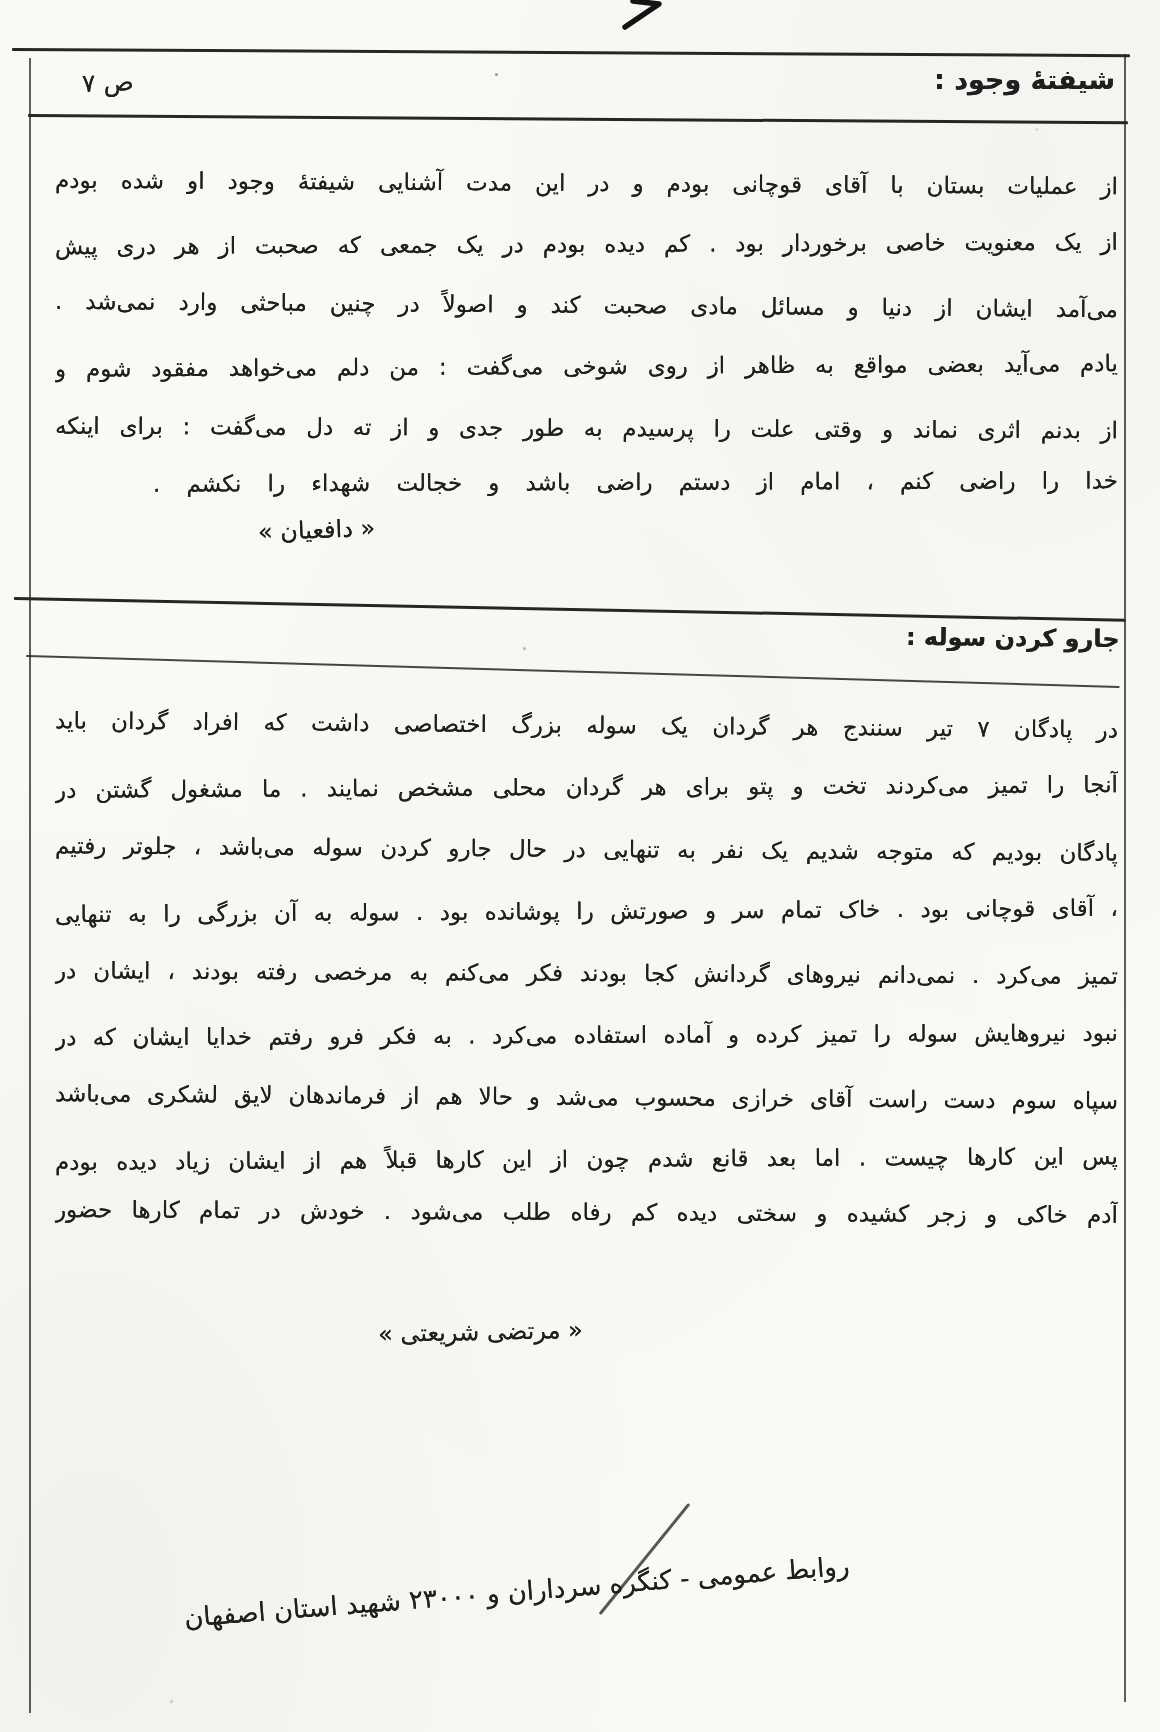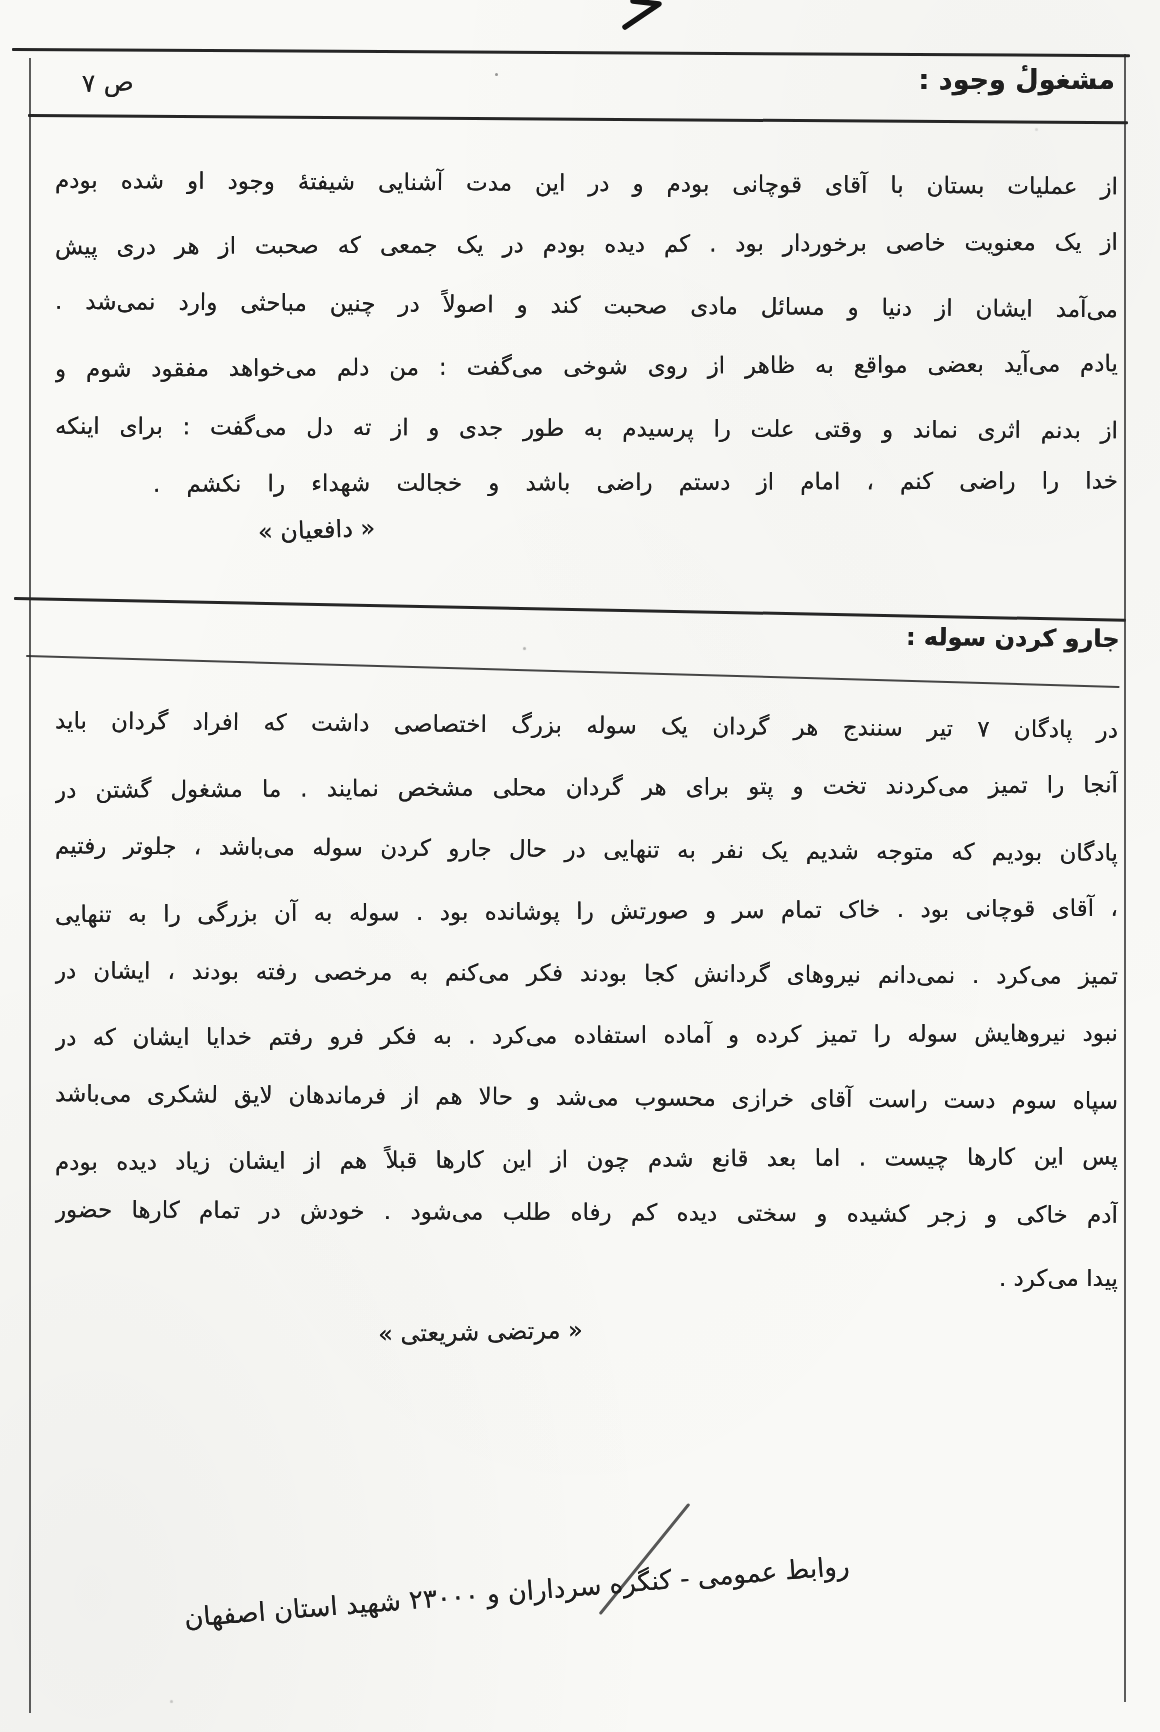--- a/index.html
+++ b/index.html
@@ -82,21 +82,21 @@
 
   <svg class="ink-mark" width="70" height="30" viewBox="0 0 70 30">
     <path d="M38,1 L64,4 L30,27" fill="none" stroke="#141414" stroke-width="5.5" stroke-linecap="round" stroke-linejoin="round"></path>
   </svg>
 
   <div class="rule rule-top"></div>
   <div class="border-v left"></div>
   <div class="border-v right"></div>
 
   <div class="page-num hand">ص ۷</div>
-  <div class="title t1 hand">مشغولٔ وجود :</div>
+  <div class="title t1 hand">شیفتهٔ وجود :</div>
   <div class="rule rule-header"></div>
 
   <div class="para para1">
     <div class="line hand">از عملیات بستان با آقای قوچانی بودم و در این مدت آشنایی شیفتهٔ وجود او شده بودم</div>
     <div class="line hand">از یک معنویت خاصی برخوردار بود . کم دیده بودم در یک جمعی که صحبت از هر دری پیش</div>
     <div class="line hand">می‌آمد ایشان از دنیا و مسائل مادی صحبت کند و اصولاً در چنین مباحثی وارد نمی‌شد .</div>
     <div class="line hand">یادم می‌آید بعضی مواقع به ظاهر از روی شوخی می‌گفت : من دلم می‌خواهد مفقود شوم و</div>
     <div class="line hand">از بدنم اثری نماند و وقتی علت را پرسیدم به طور جدی و از ته دل می‌گفت : برای اینکه</div>
     <div class="line hand">خدا را راضی کنم ، امام از دستم راضی باشد و خجالت شهداء را نکشم .</div>
   </div>
@@ -110,21 +110,20 @@
   <div class="para para2">
     <div class="line hand">در پادگان ۷ تیر سنندج هر گردان یک سوله بزرگ اختصاصی داشت که افراد گردان باید</div>
     <div class="line hand">آنجا را تمیز می‌کردند تخت و پتو برای هر گردان محلی مشخص نمایند . ما مشغول گشتن در</div>
     <div class="line hand">پادگان بودیم که متوجه شدیم یک نفر به تنهایی در حال جارو کردن سوله می‌باشد ، جلوتر رفتیم</div>
     <div class="line hand">، آقای قوچانی بود . خاک تمام سر و صورتش را پوشانده بود . سوله به آن بزرگی را به تنهایی</div>
     <div class="line hand">تمیز می‌کرد . نمی‌دانم نیروهای گردانش کجا بودند فکر می‌کنم به مرخصی رفته بودند ، ایشان در</div>
     <div class="line hand">نبود نیروهایش سوله را تمیز کرده و آماده استفاده می‌کرد . به فکر فرو رفتم خدایا ایشان که در</div>
     <div class="line hand">سپاه سوم دست راست آقای خرازی محسوب می‌شد و حالا هم از فرماندهان لایق لشکری می‌باشد</div>
     <div class="line hand">پس این کارها چیست . اما بعد قانع شدم چون از این کارها قبلاً هم از ایشان زیاد دیده بودم</div>
     <div class="line hand">آدم خاکی و زجر کشیده و سختی دیده کم رفاه طلب می‌شود . خودش در تمام کارها حضور</div>
-    <div class="line hand">پیدا می‌کرد .</div>
   </div>
 
   <div class="sig sig2 hand">« مرتضی شریعتی »</div>
 
   <div class="pen-stroke"></div>
   <div class="footer hand">روابط عمومی - کنگره سرداران و ۲۳۰۰۰ شهید استان اصفهان</div>
 
   <div class="speckle"></div>
 </div>
 

